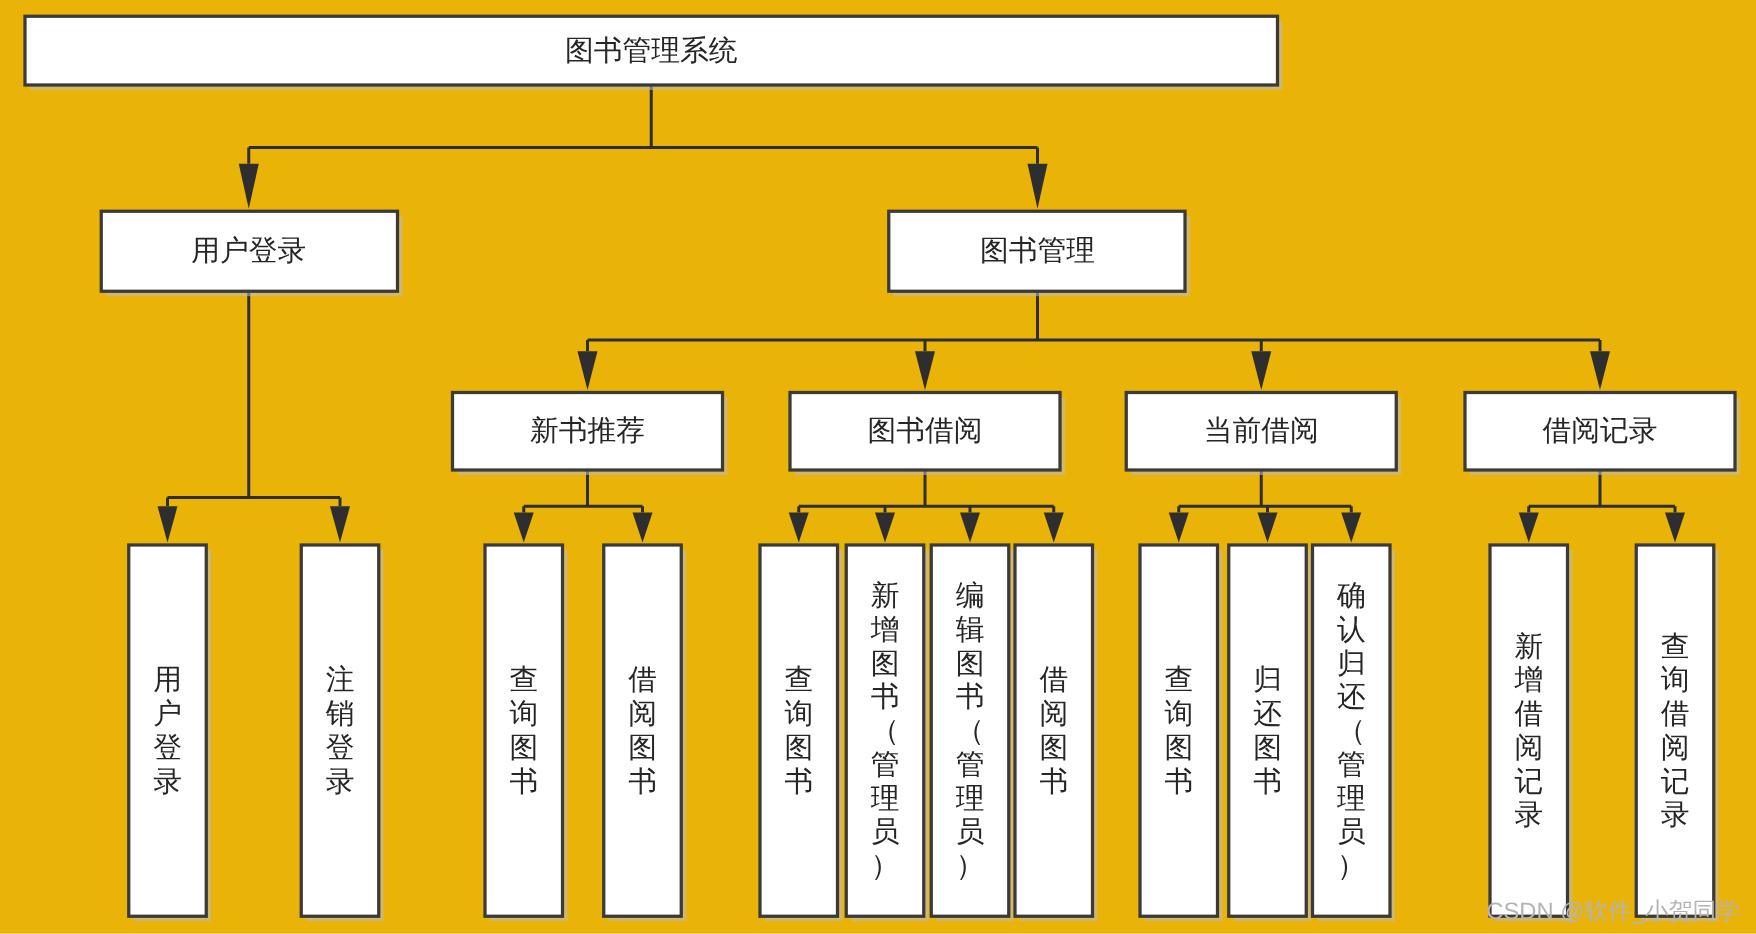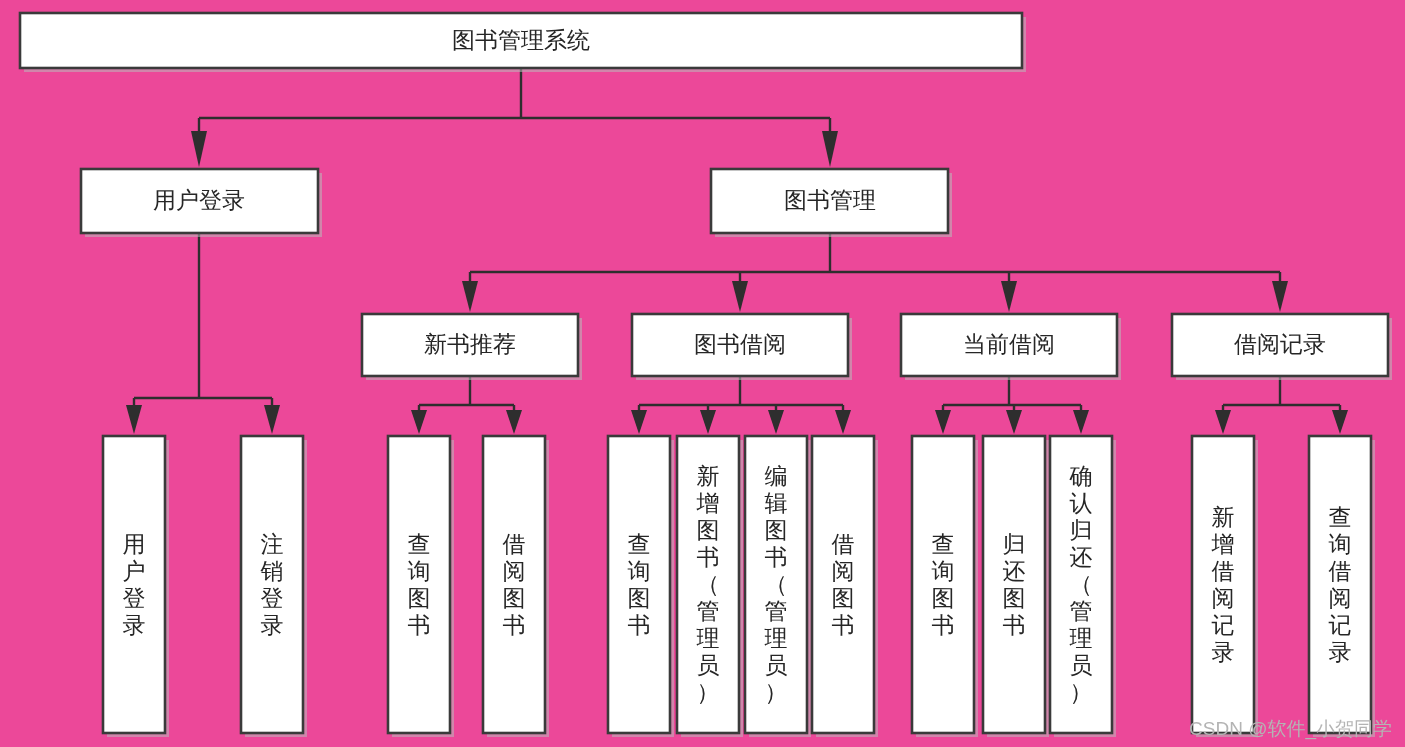--- a/index.html
+++ b/index.html
@@ -8,21 +8,21 @@
     padding: 0;
     background: #ffffff;
   }
   body {
     font-family: "Liberation Sans", "DejaVu Sans", sans-serif;
   }
   #diagram-root {
     position: relative;
     width: 1405px;
     height: 747px;
-    background: #ec4899;
+    background: #eab308;
     overflow: hidden;
   }
   svg#flowchart {
     position: absolute;
     top: 0;
     left: 0;
     width: 1405px;
     height: 747px;
     display: block;
   }

